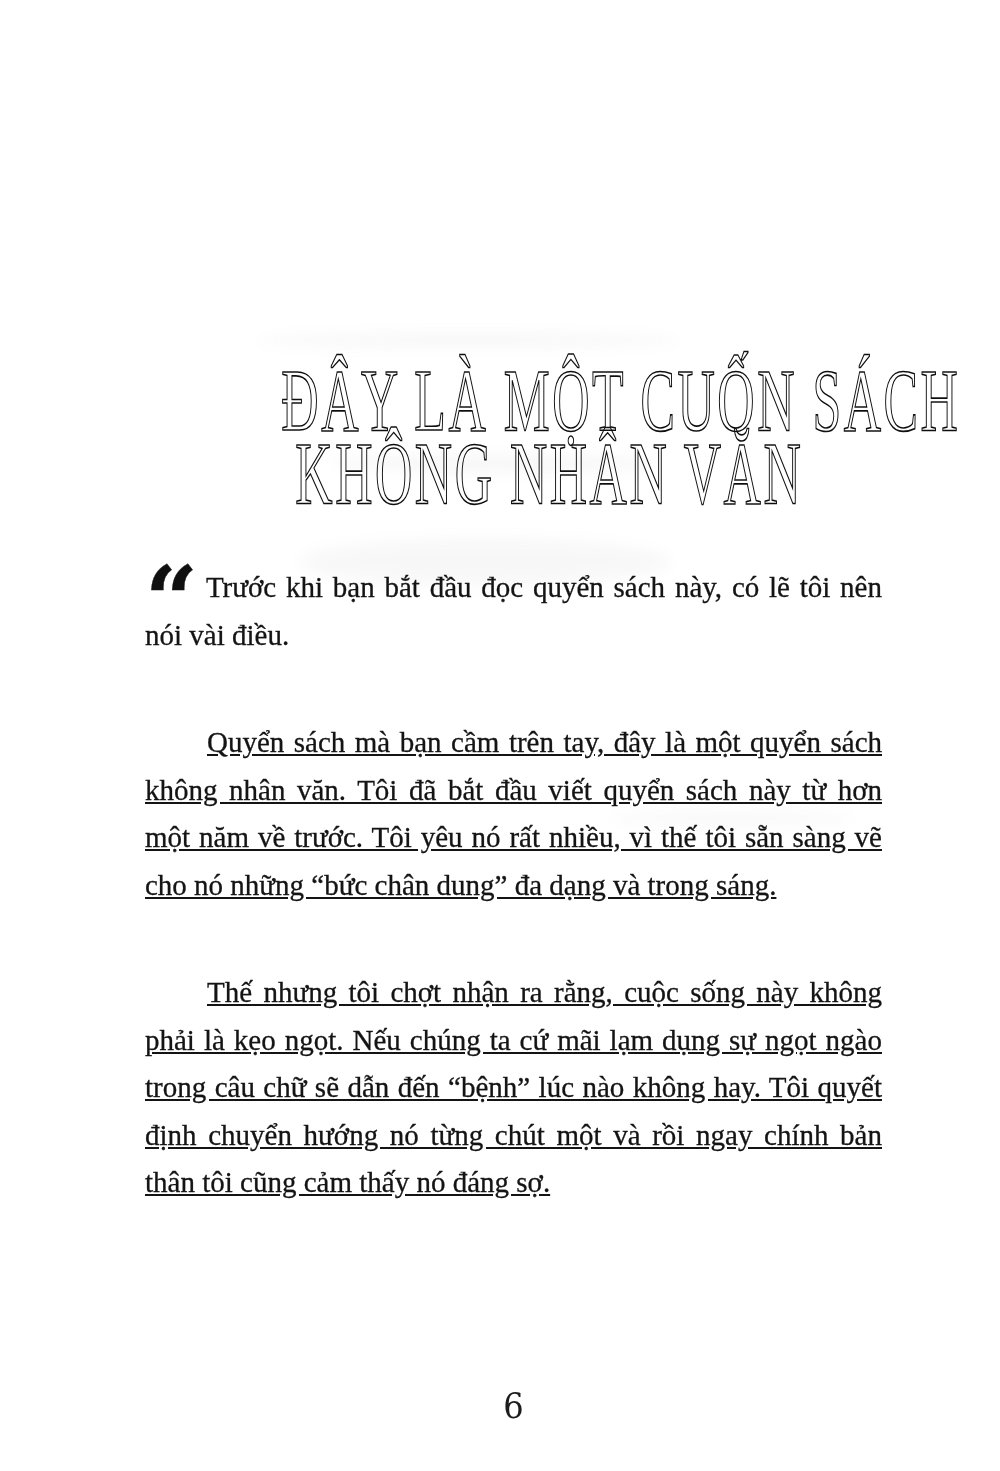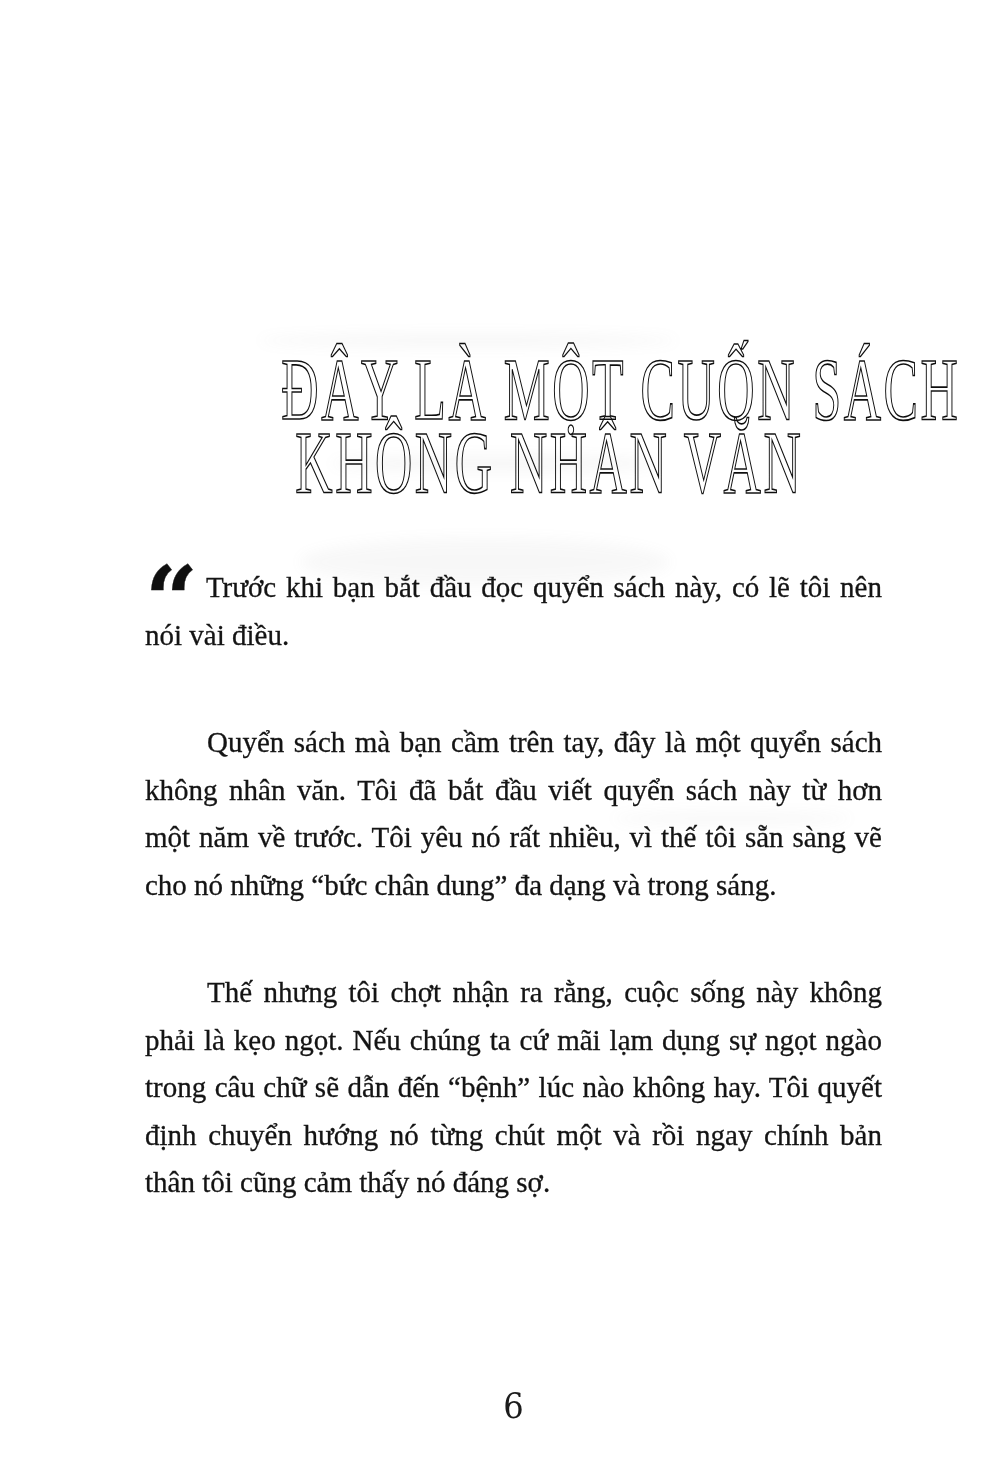--- a/index.html
+++ b/index.html
@@ -25,21 +25,21 @@
     pointer-events: none;
   }
   .smudge.s1 { top: 334px; left: 258px; width: 420px; height: 13px; opacity: .07; }
   .smudge.s2 { top: 456px; left: 330px; width: 330px; height: 15px; opacity: .08; }
   .smudge.s3 { top: 538px; left: 300px; width: 370px; height: 48px; opacity: .06; }
   .smudge.s4 { top: 812px; left: 612px; width: 240px; height: 13px; opacity: .06; }
 
   
   .title-block {
     position: absolute;
-    top: 353px;
+    top: 364px;
     left: 145px;
     width: 737px;
     text-align: center;
     color: #8b5cf6;
   }
   .title-line {
     font-family: "Liberation Serif", "DejaVu Serif", serif;
     font-weight: 400;
     font-size: 82px;
     line-height: 73px;
@@ -57,21 +57,21 @@
     top: 564px;
     left: 145px;
     width: 737px;
     font-size: 29px;
     line-height: 47.5px;
     text-align: justify;
     color: #141414;
     -webkit-text-stroke: 0.3px #141414;
   }
   .para { margin: 0 0 60px 0; }
-  .para.indent { text-indent: 62px; }
+  .para.indent { text-indent: 62px; text-decoration: underline; }
   .quote-glyph {
     font-family: "DejaVu Serif", serif;
     font-weight: 700;
     font-size: 92px;
     line-height: 0;
     vertical-align: -35px;
     letter-spacing: -4px;
     margin-right: 12px;
     color: #101010;
   }

